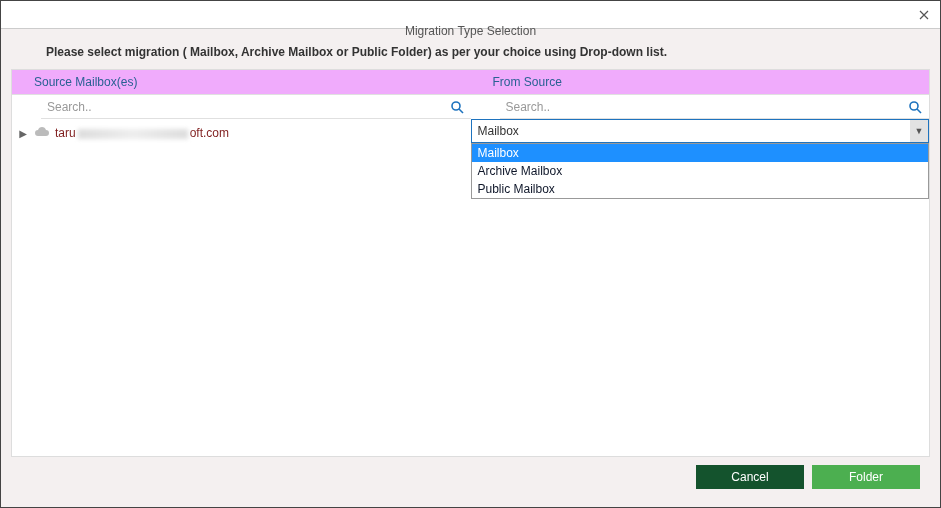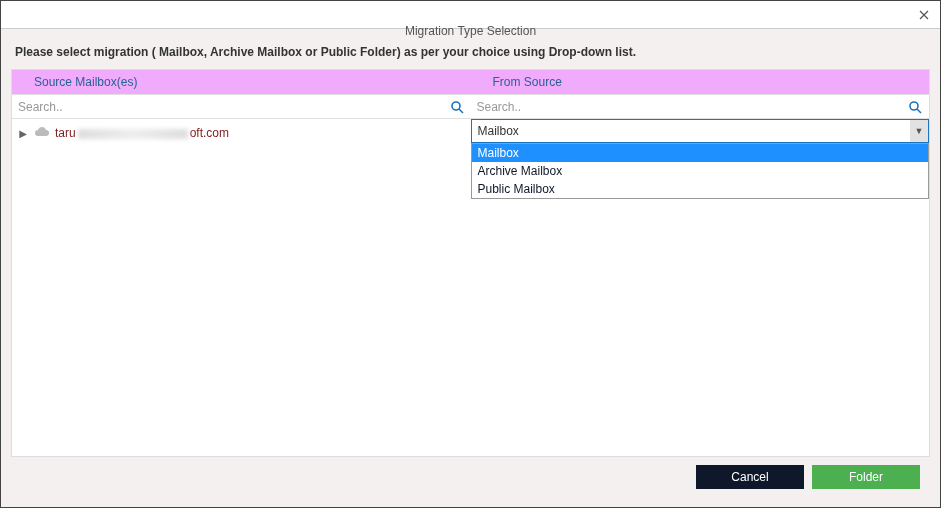--- a/index.html
+++ b/index.html
@@ -55,20 +55,21 @@
       background: #f4f0f0;
       padding: 10px;
       display: flex;
       flex-direction: column;
     }
     .instruction {
       font-size: 12px;
       font-weight: bold;
       color: #333;
       padding: 6px 4px 10px 4px;
+      margin-left: 31px;
     }
     .panels {
       flex: 1;
       display: flex;
       background: #fff;
       border: 1px solid #ddd;
       position: relative;
     }
     .panel {
       flex: 1;
@@ -81,20 +82,21 @@
       color: #296193;
       font-size: 12px;
       padding: 5px 8px 5px 22px;
       border-bottom: 1px solid #e0e0e0;
     }
     .search-row {
       display: flex;
       align-items: center;
       border-bottom: 1px solid #e0e0e0;
       height: 24px;
+      margin-left: 29px;
     }
     .search-input {
       flex: 1;
       border: none;
       outline: none;
       padding: 4px 6px;
       font-size: 12px;
       color: #333;
     }
     .search-input::placeholder {
@@ -206,21 +208,21 @@
     }
     .btn {
       width: 108px;
       height: 24px;
       border: none;
       font-size: 12px;
       cursor: pointer;
       color: #fff;
     }
     .btn-cancel {
-      background: #0f172a;
+      background: #14532d;
     }
     .btn-migrate {
       background: #4caf50;
     }
   </style>
 </head>
 <body>
 
 <div class="dialog">
   <div class="titlebar">

